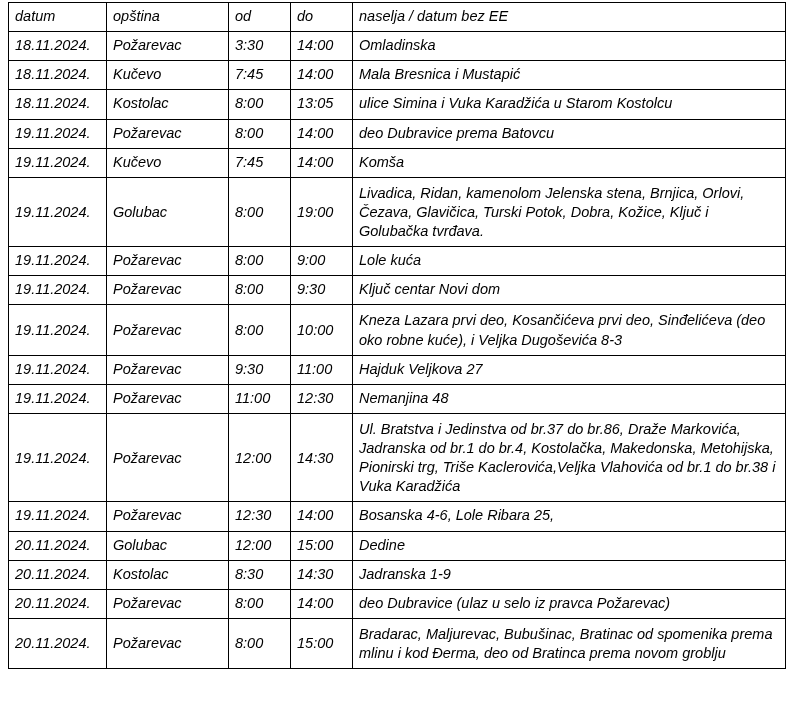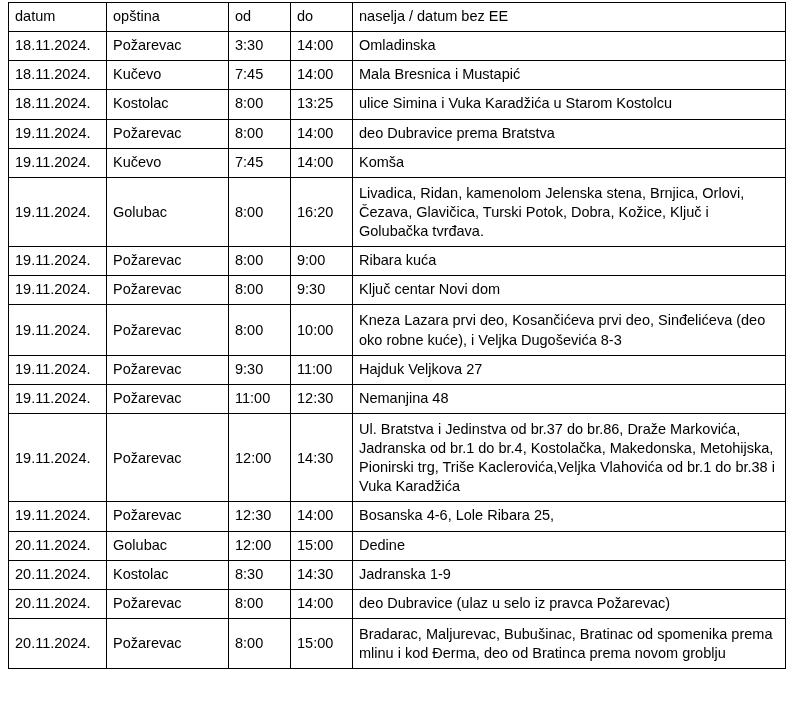--- a/index.html
+++ b/index.html
@@ -19,20 +19,21 @@
     height: 709px;
     box-sizing: border-box;
     padding: 2px 8px 0 8px;
   }
   table.outage-table {
     border-collapse: collapse;
     table-layout: fixed;
     width: 777px;
     font-size: 14.5px;
     line-height: 1.32;
+    font-style: italic;
   }
   table.outage-table th,
   table.outage-table td {
     border: 1px solid #000000;
     padding: 4px 6px 5px 6px;
     vertical-align: middle;
     font-weight: normal;
     text-align: left;
   }
   col.c-datum { width: 98px; }
@@ -95,50 +96,50 @@
           <td class="datum">18.11.2024.</td>
           <td class="opstina">Kučevo</td>
           <td class="od">7:45</td>
           <td class="do">14:00</td>
           <td class="naselja">Mala Bresnica i Mustapić</td>
         </tr>
         <tr>
           <td class="datum">18.11.2024.</td>
           <td class="opstina">Kostolac</td>
           <td class="od">8:00</td>
-          <td class="do">13:25</td>
+          <td class="do">13:05</td>
           <td class="naselja">ulice Simina i Vuka Karadžića u Starom Kostolcu</td>
         </tr>
         <tr>
           <td class="datum">19.11.2024.</td>
           <td class="opstina">Požarevac</td>
           <td class="od">8:00</td>
           <td class="do">14:00</td>
-          <td class="naselja">deo Dubravice prema Bratstva</td>
+          <td class="naselja">deo Dubravice prema Batovcu</td>
         </tr>
         <tr>
           <td class="datum">19.11.2024.</td>
           <td class="opstina">Kučevo</td>
           <td class="od">7:45</td>
           <td class="do">14:00</td>
           <td class="naselja">Komša</td>
         </tr>
         <tr class="tall">
           <td class="datum">19.11.2024.</td>
           <td class="opstina">Golubac</td>
           <td class="od">8:00</td>
-          <td class="do">16:20</td>
+          <td class="do">19:00</td>
           <td class="naselja">Livadica,  Ridan, kamenolom Jelenska stena, Brnjica, Orlovi, Čezava, Glavičica, Turski Potok, Dobra, Kožice, Ključ i Golubačka tvrđava.</td>
         </tr>
         <tr>
           <td class="datum">19.11.2024.</td>
           <td class="opstina">Požarevac</td>
           <td class="od">8:00</td>
           <td class="do">9:00</td>
-          <td class="naselja">Ribara kuća</td>
+          <td class="naselja">Lole kuća</td>
         </tr>
         <tr>
           <td class="datum">19.11.2024.</td>
           <td class="opstina">Požarevac</td>
           <td class="od">8:00</td>
           <td class="do">9:30</td>
           <td class="naselja">Ključ centar Novi dom</td>
         </tr>
         <tr class="tall">
           <td class="datum">19.11.2024.</td>

